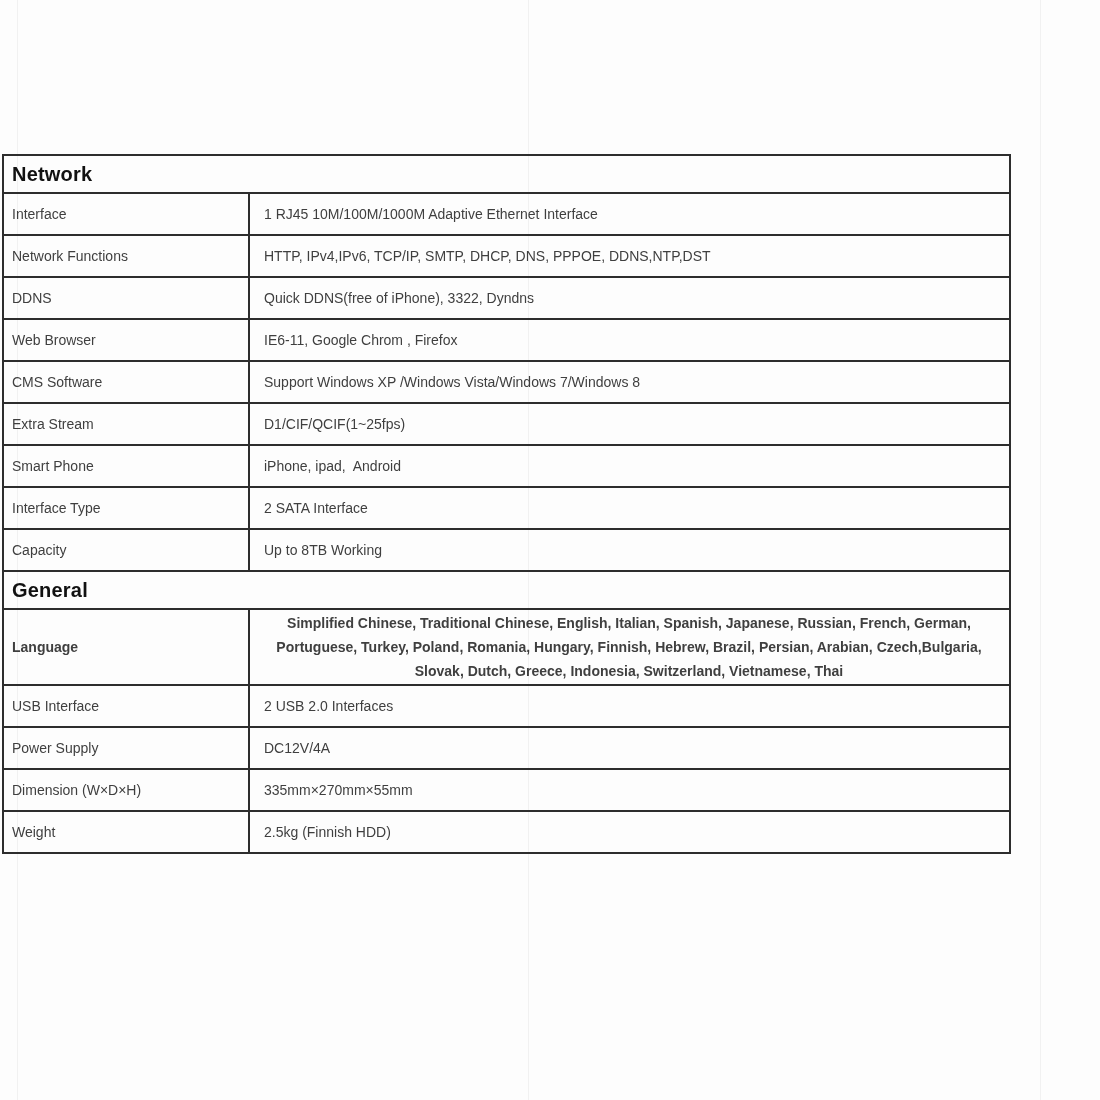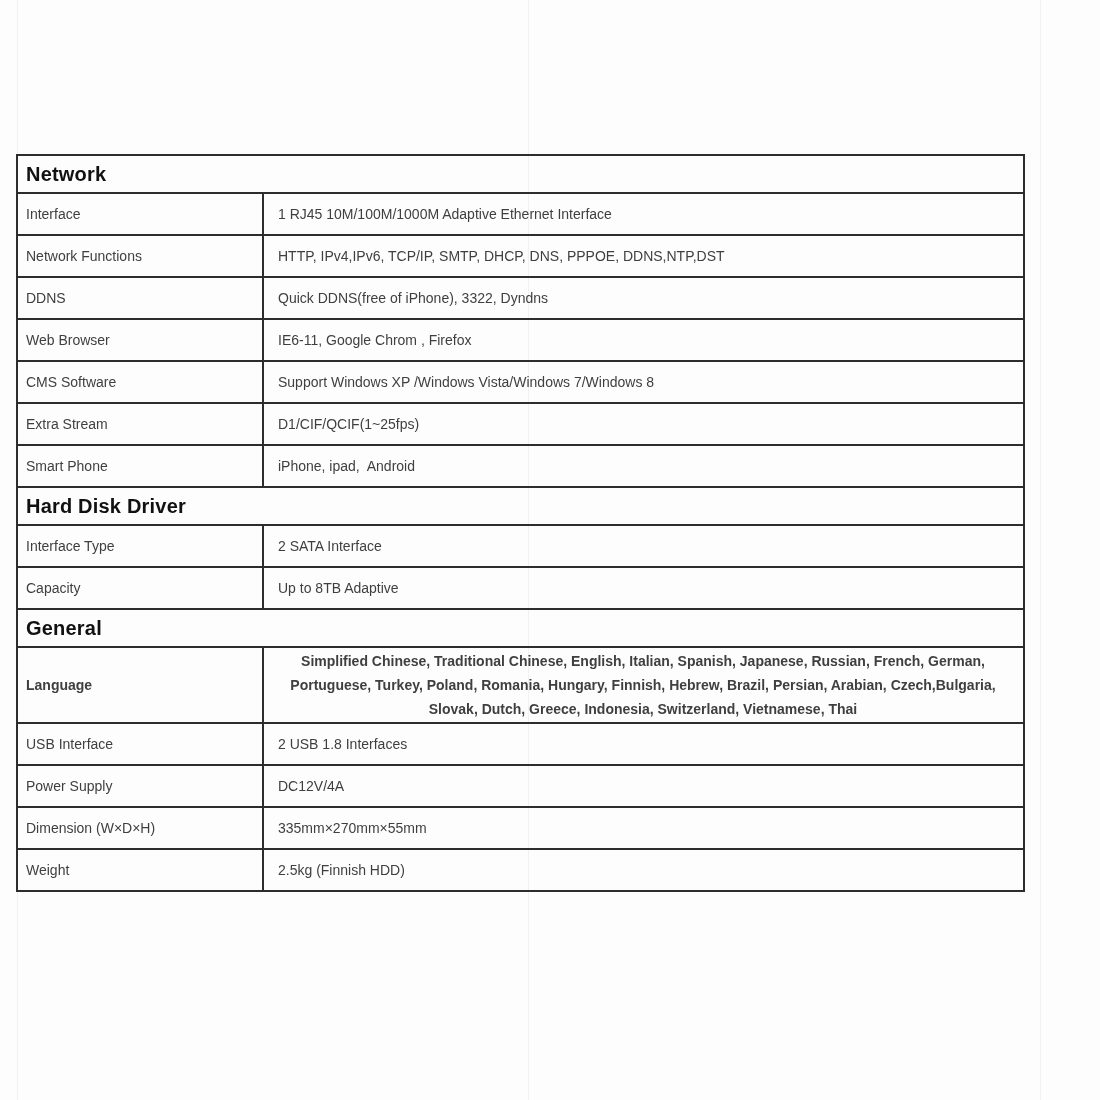--- a/index.html
+++ b/index.html
@@ -13,21 +13,21 @@
 
   .page{position:absolute;inset:0;background:#fdfdfd;}
 
   .scan-line{position:absolute;top:0;bottom:0;width:1px;background:#f1f1f1;}
   .scan-line.l1{left:17px;}
   .scan-line.l2{left:528px;}
   .scan-line.l3{left:1040px;}
 
   .spec-table{
     position:absolute;
-    left:16px;
+    left:2px;
     top:154px;
     width:1009px;
     border:2px solid var(--border);
     background:transparent;
   }
 
   .section-title{
     height:38px;
     display:flex;
     align-items:center;
@@ -113,45 +113,44 @@
   </div>
 
   <div class="spec-row">
     <div class="cell label">Smart Phone</div>
     <div class="cell value">iPhone, ipad,  Android</div>
   </div>
 </div>
   </section>
 
   <section class="spec-section">
-    <div class="section-title">Hard Disk Driver</div>
     <div class="section-rows">
   <div class="spec-row">
     <div class="cell label">Interface Type</div>
     <div class="cell value">2 SATA Interface</div>
   </div>
 
   <div class="spec-row">
     <div class="cell label">Capacity</div>
-    <div class="cell value">Up to 8TB Adaptive</div>
+    <div class="cell value">Up to 8TB Working</div>
   </div>
 </div>
   </section>
 
   <section class="spec-section">
     <div class="section-title">General</div>
     <div class="section-rows">
   <div class="spec-row tall">
     <div class="cell label">Language</div>
     <div class="cell value">Simplified Chinese, Traditional Chinese, English, Italian, Spanish, Japanese, Russian, French, German, Portuguese, Turkey, Poland, Romania, Hungary, Finnish, Hebrew, Brazil, Persian, Arabian, Czech,Bulgaria, Slovak, Dutch, Greece, Indonesia, Switzerland, Vietnamese, Thai</div>
   </div>
 
   <div class="spec-row">
     <div class="cell label">USB Interface</div>
-    <div class="cell value">2 USB 1.8 Interfaces</div>
+    <div class="cell value">2 USB 2.0 Interfaces</div>
   </div>
 
   <div class="spec-row">
     <div class="cell label">Power Supply</div>
     <div class="cell value">DC12V/4A</div>
   </div>
 
 
   <div class="spec-row">
     <div class="cell label">Dimension (W×D×H)</div>

